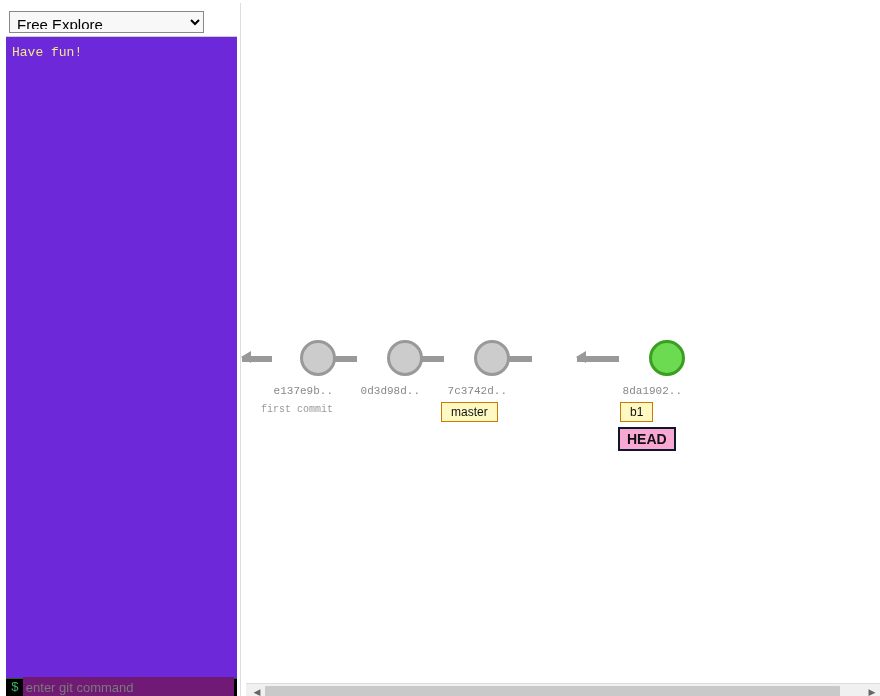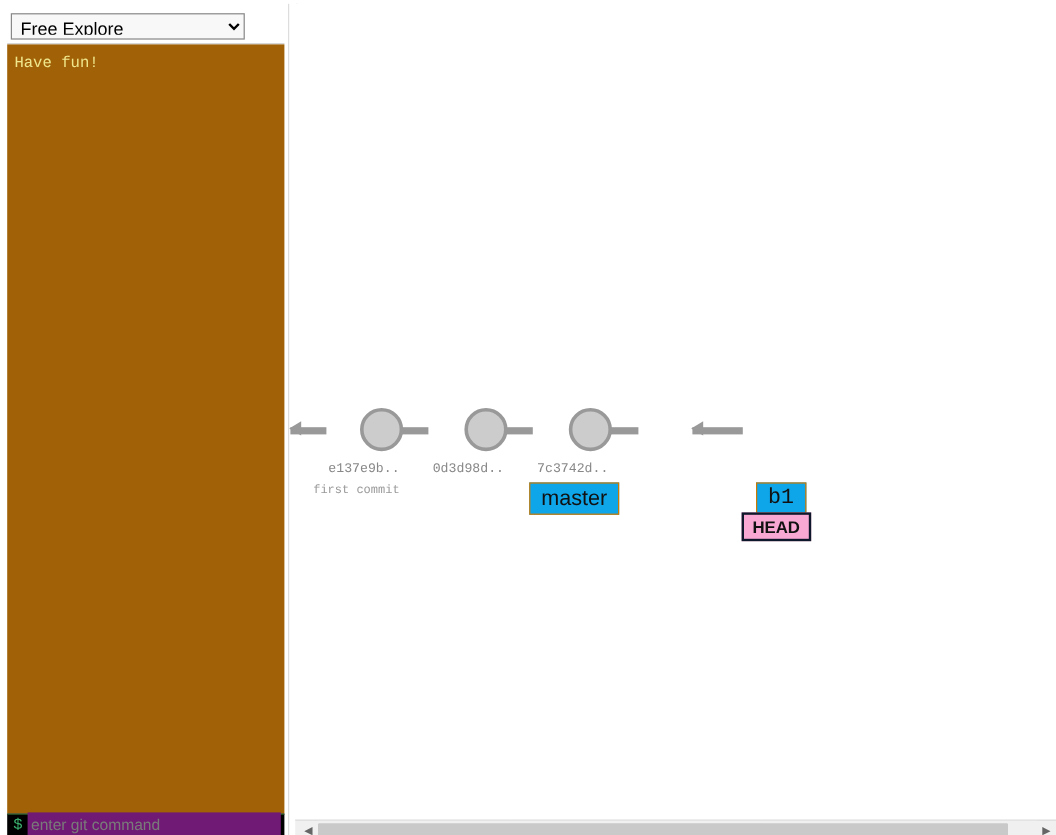--- a/index.html
+++ b/index.html
@@ -29,21 +29,21 @@
     .dropdown {
       width: 195px;
       height: 22px;
       font-size: 15px;
       border: 1px solid #888;
       background: #f8f8f8;
       padding-left: 3px;
     }
     .terminal {
       flex: 1;
-      background: #a16207;
+      background: #6d28d9;
       color: #f0e68c;
       font-family: "Courier New", monospace;
       font-size: 13px;
       padding: 5px 3px;
       overflow: hidden;
     }
     .prompt-bar {
       height: 18px;
       background: #000;
       display: flex;
@@ -129,24 +129,24 @@
       content: "";
       position: absolute;
       left: -1px;
       top: -5px;
       border-right: 10px solid #999;
       border-top: 6px solid transparent;
       border-bottom: 6px solid transparent;
     }
     .branch-tag {
       position: absolute;
-      background: #0ea5e9;
+      background: #fef9c3;
       border: 1px solid #cc7a00;
       padding: 2px 9px;
-      font-size: 18px;
+      font-size: 12px;
       color: #111;
     }
     .head-tag {
       position: absolute;
       background: #f9a8d4;
       border: 2px solid #0f172a;
       padding: 2px 7px;
       font-size: 14px;
       font-weight: bold;
       color: #111;
@@ -226,23 +226,27 @@
       <div class="node"></div>
       <div class="hash">0d3d98d..</div>
     </div>
 
     <div class="commit" style="left:177px; top:334px;">
       <div class="node"></div>
       <div class="hash">7c3742d..</div>
     </div>
 
 
+    <div class="commit" style="left:352px; top:334px;">
+      <div class="node head"></div>
+      <div class="hash">8da1902..</div>
+    </div>
 
     <div class="branch-tag" style="left:195px; top:399px;">master</div>
-    <div class="branch-tag" style="left:384px; top:399px;font-family:Liberation Mono, monospace;">b1</div>
+    <div class="branch-tag" style="left:374px; top:399px;">b1</div>
     <div class="head-tag" style="left:372px; top:424px;">HEAD</div>
 
   </div>
 
   <div class="hscrollbar">
     <div class="arrow-btn">◀</div>
     <div class="track">
       <div class="thumb"></div>
     </div>
     <div class="arrow-btn">▶</div>

